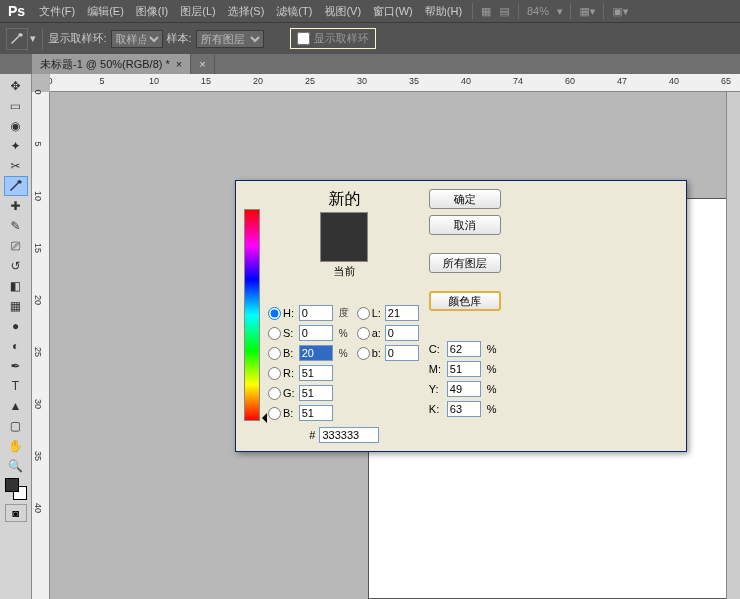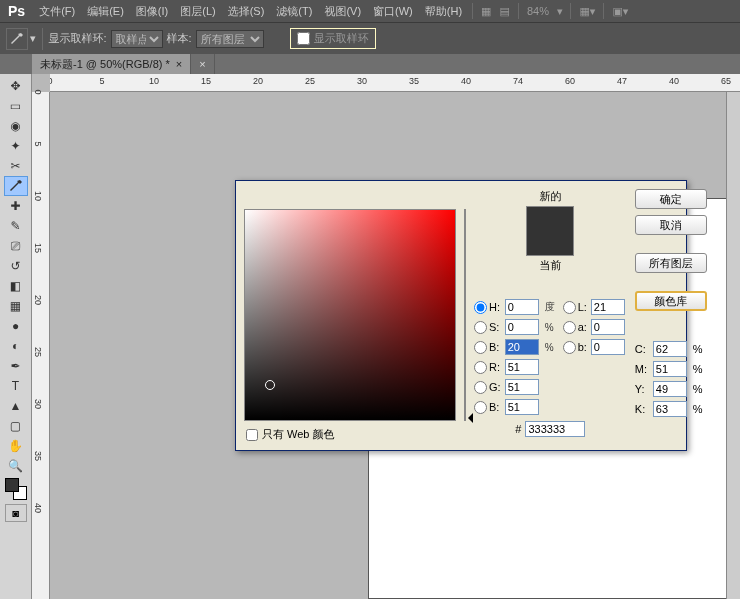--- a/index.html
+++ b/index.html
@@ -38,21 +38,21 @@
 .dlg{position:absolute;left:235px;top:180px;width:452px;border:1px solid #0a246a;background:#ece9d8;box-shadow:2px 2px 6px rgba(0,0,0,.4);}
 .dlg-title{height:24px;background:linear-gradient(#3a6ee0,#1f52c0);color:#fff;display:flex;align-items:center;padding:0 4px;font-weight:bold;}
 .dlg-title span{flex:1;padding-left:4px;}
 .dlg-close{width:18px;height:16px;background:#e05030;border:1px solid #a03010;display:flex;align-items:center;justify-content:center;color:#fff;font-weight:bold;font-size:10px;}
 .dlg-body{padding:8px;display:flex;gap:8px;}
 .picker{width:212px;height:212px;border:1px solid #888;background:linear-gradient(to top,#000,rgba(0,0,0,0)),linear-gradient(to right,#fff,#f00);position:relative;margin-top:20px;}
 .picker .marker{position:absolute;width:10px;height:10px;border:1px solid #fff;border-radius:50%;left:25px;bottom:35px;transform:translate(-50%,50%);}
 .huebar{width:16px;height:212px;margin-top:20px;border:1px solid #888;background:linear-gradient(to bottom,#f00 0%,#f0f 17%,#00f 33%,#0ff 50%,#0f0 67%,#ff0 83%,#f00 100%);position:relative;}
 .huebar .tri{position:absolute;right:-8px;bottom:-3px;width:0;height:0;border:5px solid transparent;border-right-color:#000;}
 .midcol{display:flex;flex-direction:column;align-items:center;margin-top:0;}
-.midcol .lbl-new{font-size:11px;margin-bottom:2px;}
+.midcol .lbl-new{font-size:16px;margin-bottom:2px;}
 .swatch2{width:48px;height:50px;border:1px solid #888;display:flex;flex-direction:column;}
 .swatch2 .half{flex:1;}
 .midcol .lbl-cur{font-size:11px;margin-top:2px;}
 .fields{margin-top:26px;display:grid;grid-template-columns:auto 36px 14px auto 36px;gap:4px 4px;align-items:center;}
 .fields .rad{display:flex;align-items:center;gap:2px;}
 .fields input[type=text]{width:34px;height:16px;border:1px solid #7a9ac0;font-size:11px;padding:0 2px;}
 .fields input.sel{background:#316ac5;color:#fff;}
 .fields .u{font-size:10px;color:#333;}
 .hexrow{display:flex;align-items:center;gap:4px;margin-top:6px;justify-content:flex-end;}
 .hexrow input{width:60px;height:16px;border:1px solid #7a9ac0;padding:0 2px;}
@@ -183,29 +183,20 @@
       </div>
     <div class="canvas">
       <div class="whitepage"></div>
     </div>
     <div class="sb"></div>
   </div>
 </div>
 
 <div class="dlg">
   <div class="dlg-body">
-    <div>
-      <div class="picker">
-          <div class="marker"></div>
-        </div>
-      <label class="webonly">
-          <input type="checkbox" style="">
-          <span>只有 Web 颜色</span>
-        </label>
-    </div>
     <div class="huebar">
         <div class="tri"></div>
       </div>
 
     <div style="flex:1;display:flex;gap:8px">
       <div class="midcol">
         <div class="lbl-new">新的</div>
         <div class="swatch2">
           <div class="half" style="background:#333"></div>
           <div class="half" style="background:#333"></div>

